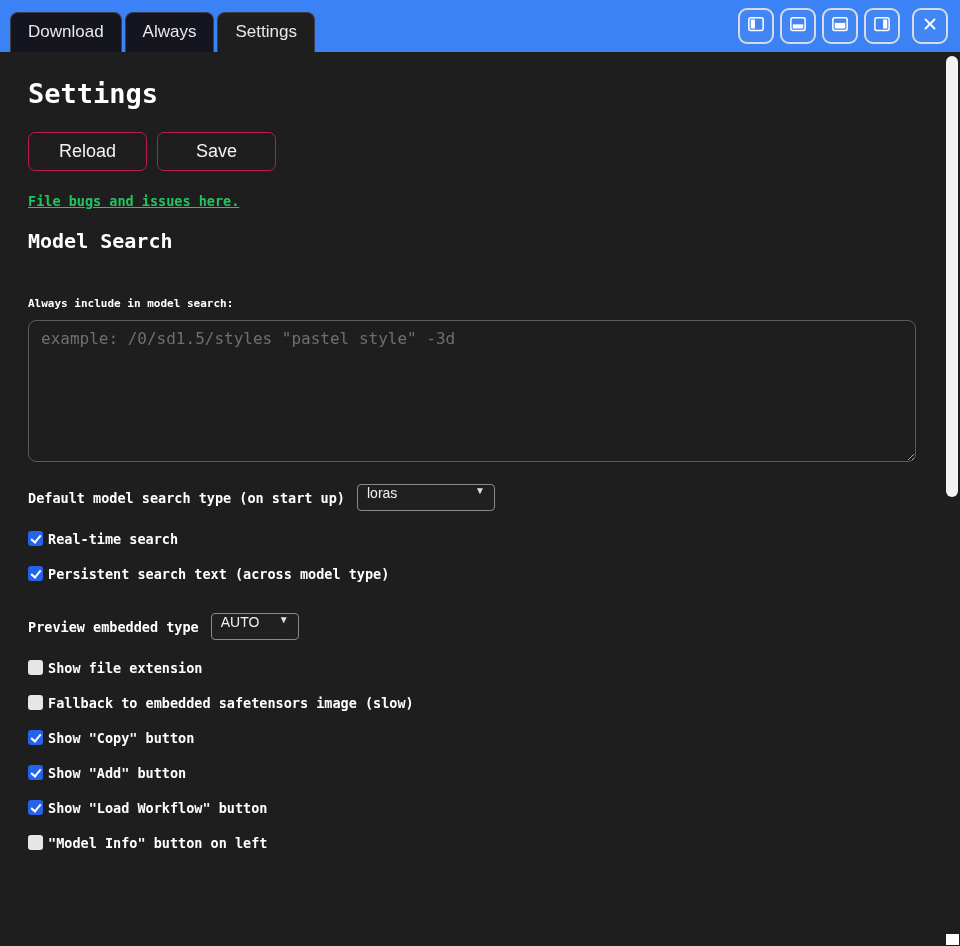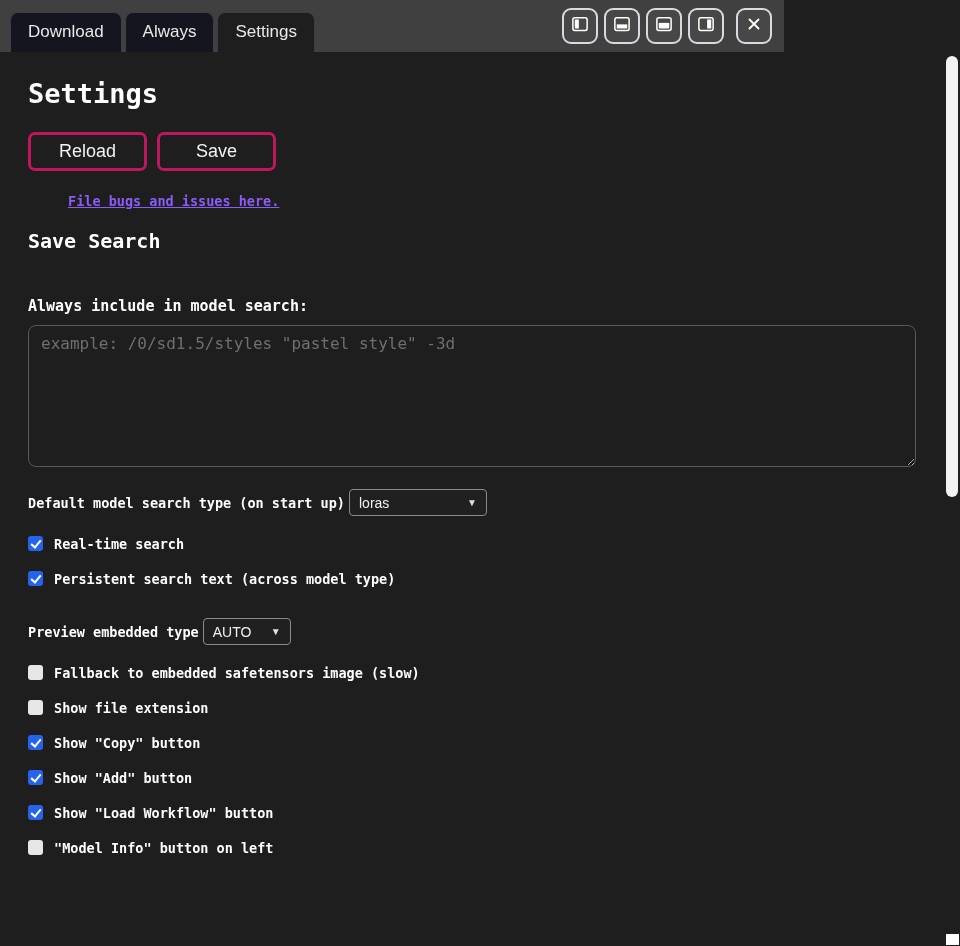--- a/index.html
+++ b/index.html
@@ -7,22 +7,22 @@
     width: 960px; height: 946px;
     background: #1e1e1e;
     font-family: "DejaVu Sans Mono", monospace;
     overflow: hidden;
     position: relative;
   }
 
   
   .topbar {
     position: absolute; top: 0; left: 0;
-    width: 784px; height: 52px;
-    background: #404040;
+    width: 960px; height: 52px;
+    background: #3b82f6;
     display: flex;
   }
   .tabs {
     display: flex; align-items: flex-end;
     padding-left: 10px; height: 100%;
   }
   .tab {
     font-family: "Liberation Sans", sans-serif;
     font-size: 17px; color: #e8e8e8;
     padding: 9px 17px 10px;
@@ -59,74 +59,73 @@
     padding: 26px 28px 0 28px;
     overflow: hidden;
     color: #ffffff;
   }
   .page-title { font-size: 27px; font-weight: bold; line-height: 32px; margin-bottom: 22px; }
   .btn-row { display: flex; gap: 10px; margin-bottom: 20px; }
   .btn {
     font-family: "Liberation Sans", sans-serif;
     font-size: 18px; color: #f2f2f2;
     background: transparent;
-    border: 3px solid #be185d;
+    border: 1px solid #be185d;
     border-radius: 7px;
     width: 119px; height: 39px;
     cursor: pointer;
   }
   .bugs-link {
     display: inline-block;
     font-size: 13.5px; font-weight: bold;
-    color: #8b5cf6; text-decoration: underline;
+    color: #22c55e; text-decoration: underline;
     margin-bottom: 20px;
     cursor: pointer;
-    margin-left: 40px;
   }
   .section-h { font-size: 20px; font-weight: bold; line-height: 24px; }
-  .field-label { font-size: 15px; font-weight: bold; margin-top: 44px; margin-bottom: 10px; }
+  .field-label { font-size: 11px; font-weight: bold; margin-top: 44px; margin-bottom: 10px; }
   .search-textarea {
     display: block;
     width: 888px; height: 142px;
     background: #1e1e1e;
     border: 1px solid #5a5a5a;
     border-radius: 8px;
     color: #cccccc;
     font-family: "DejaVu Sans Mono", monospace;
     font-size: 16px;
     padding: 8px 12px;
     resize: both;
     outline: none;
   }
   .search-textarea::placeholder { color: #6f6f6f; }
 
   .inline-row {
-    display: flex; align-items: center; gap: 4px;
+    display: flex; align-items: center; gap: 12px;
     margin-top: 22px;
     font-size: 13.5px; font-weight: bold;
   }
   .select {
     height: 27px;
     background: #202020;
     border: 1px solid #8a8a8a;
     border-radius: 4px;
     color: #f0f0f0;
     font-family: "Liberation Sans", sans-serif;
     font-size: 14px; font-weight: normal;
-    display: inline-flex; align-items: center; justify-content: space-between;
+    display: inline-flex; align-items: flex-start; justify-content: space-between;
     padding: 0 9px;
     cursor: pointer;
   }
   .select-wide { width: 138px; }
   .select-narrow { width: 88px; }
   .chev { font-size: 10px; color: #e0e0e0; margin-left: 8px; }
 
   .check-group { margin-top: 10px; }
   .check-row {
-    display: flex; align-items: center; gap: 11px;
+    display: flex; align-items: center; gap: 5px;
     height: 35px;
     font-size: 13.5px; font-weight: bold;
     cursor: pointer;
   }
   .checkbox {
     width: 15px; height: 15px;
     border-radius: 3px;
     background: #e6e6e6;
     flex: none;
     position: relative;
@@ -220,21 +219,21 @@
 
   <div class="page-title">Settings</div>
 
   <div class="btn-row">
     <button class="btn">Reload</button>
     <button class="btn">Save</button>
   </div>
 
   <a class="bugs-link">File bugs and issues here.</a>
 
-  <div class="section-h">Save Search</div>
+  <div class="section-h">Model Search</div>
 
   <div class="field-label">Always include in model search:</div>
 
   <textarea class="search-textarea" placeholder="example: /0/sd1.5/styles &quot;pastel style&quot; -3d" style=""></textarea>
 
   <div class="inline-row">
     <span>Default model search type (on start up)</span>
     <div class="select select-wide">
       <span>loras</span>
       <span class="chev">▼</span>
@@ -257,25 +256,25 @@
     <span>Preview embedded type</span>
     <div class="select select-narrow">
       <span>AUTO</span>
       <span class="chev">▼</span>
     </div>
   </div>
 
   <div class="check-group">
     <label class="check-row">
       <span class="checkbox"></span>
+      <span>Show file extension</span>
+    </label>
+    <label class="check-row">
+      <span class="checkbox"></span>
       <span>Fallback to embedded safetensors image (slow)</span>
-    </label>
-    <label class="check-row">
-      <span class="checkbox"></span>
-      <span>Show file extension</span>
     </label>
     <label class="check-row">
       <span class="checkbox checked"></span>
       <span>Show "Copy" button</span>
     </label>
     <label class="check-row">
       <span class="checkbox checked"></span>
       <span>Show "Add" button</span>
     </label>
     <label class="check-row">

